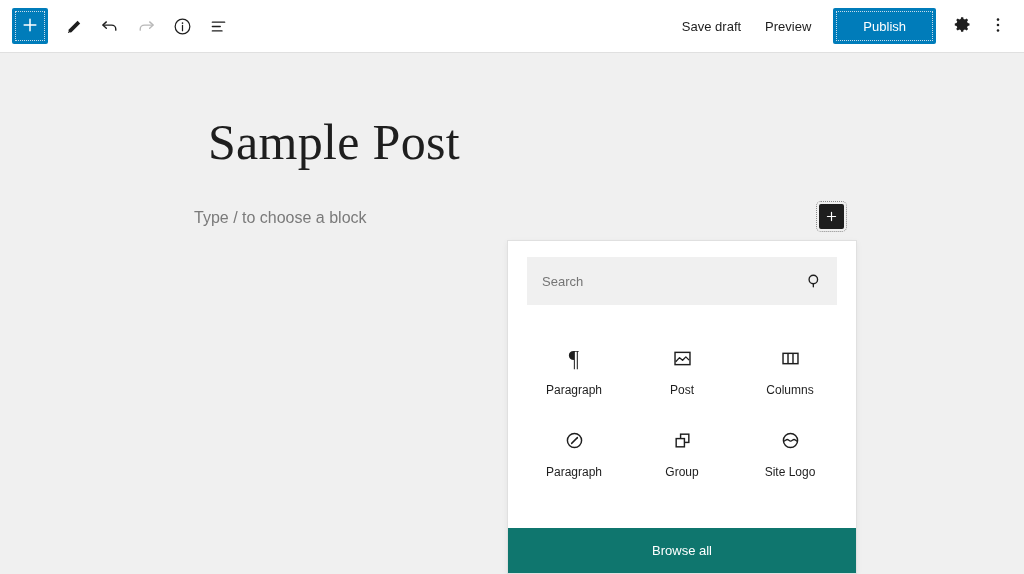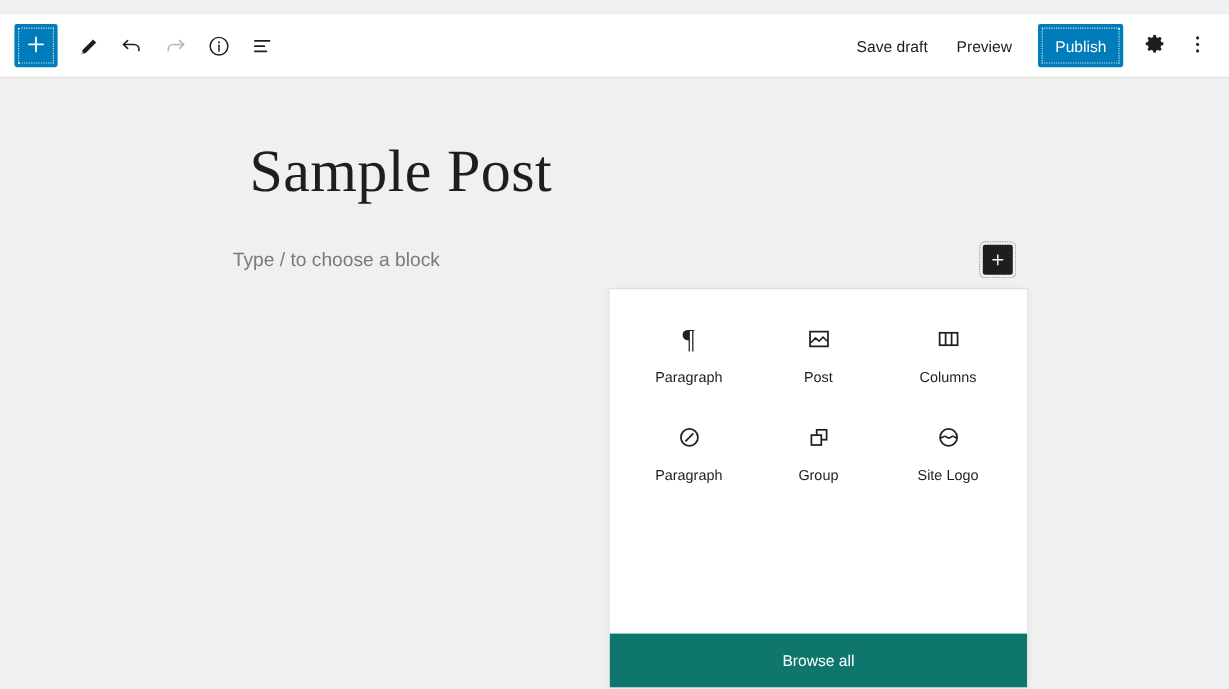--- a/index.html
+++ b/index.html
@@ -13,21 +13,21 @@
     height: 574px;
     overflow: hidden;
     background: #f0f0f0;
     font-family: "Liberation Sans", sans-serif;
     -webkit-font-smoothing: antialiased;
   }
 
   
   .editor-header {
     position: absolute;
-    top: 12px; left: 0;
+    top: 0; left: 0;
     width: 1024px;
     height: 53px;
     background: #ffffff;
     border-bottom: 1px solid #e0e0e0;
     display: flex;
     align-items: center;
     z-index: 30;
   }
   .header-left {
     display: flex;
@@ -85,21 +85,21 @@
     white-space: nowrap;
   }
   .publish-btn {
     background: #007cba;
     color: #ffffff;
     border: none;
     border-radius: 2px;
     font-family: "Liberation Sans", sans-serif;
     font-size: 13px;
     height: 36px;
-    padding: 0 14px;
+    padding: 0 30px;
     margin: 0 8px 0 10px;
     cursor: pointer;
     outline: 1px dotted #c8dcea;
     outline-offset: -4px;
   }
   .icon-btn {
     width: 36px;
     height: 36px;
     background: transparent;
     border: none;
@@ -369,20 +369,31 @@
   <button class="block-appender" aria-label="Add block">
     <span>
       <svg width="15" height="15" viewBox="0 0 24 24" fill="none">
         <path d="M12 5.5v13M5.5 12h13" stroke="#ffffff" stroke-width="1.9" stroke-linecap="round"></path>
       </svg>
     </span>
   </button>
 
   <div class="inserter-popover">
 
+    <div class="inserter-search-wrap">
+      <div class="inserter-search-field">
+        <input type="text" value="" placeholder="Search" style="">
+        <span class="search-icon-box">
+          <svg width="20" height="20" viewBox="0 0 24 24" fill="none">
+            <circle cx="11.2" cy="10.2" r="5.1" stroke="#1e1e1e" stroke-width="1.6"></circle>
+            <path d="M11.2 15.3v3.6" stroke="#1e1e1e" stroke-width="1.6" stroke-linecap="round"></path>
+          </svg>
+        </span>
+      </div>
+    </div>
 
     <div class="block-grid">
 
       <button class="block-item">
         <span class="block-item-icon">
           <span class="pilcrow">¶</span>
         </span>
         <span class="block-item-label">Paragraph</span>
       </button>
 

